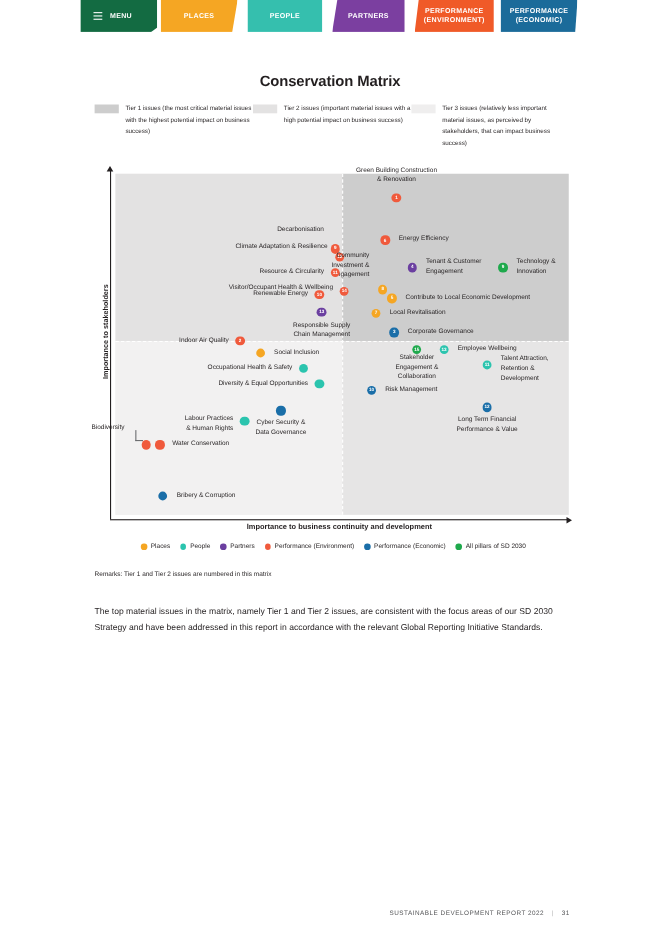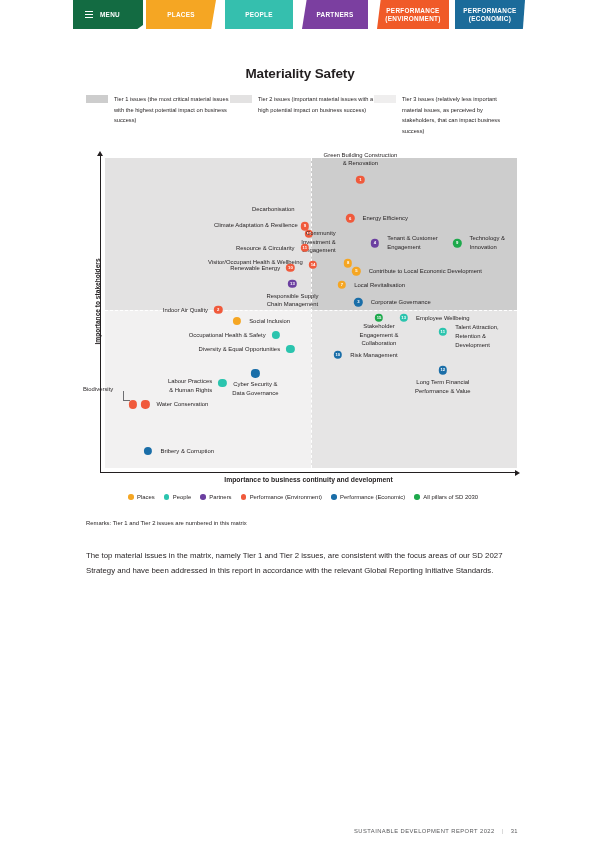--- a/index.html
+++ b/index.html
@@ -279,21 +279,21 @@
     <div class="tab" style="left: 377px; width: 72px; background: rgb(240, 90, 40); clip-path: polygon(5% 0px, 100% 0px, 100% 100%, 0px 100%);">
       <span style="white-space: pre-line;">PERFORMANCE
 (ENVIRONMENT)</span>
     </div>
     <div class="tab" style="left: 455px; width: 70px; background: rgb(27, 107, 154); clip-path: polygon(0px 0px, 100% 0px, 97% 100%, 0px 100%);">
       <span style="white-space: pre-line;">PERFORMANCE
 (ECONOMIC)</span>
     </div>
   </div>
 
-<div id="page-title">Materiality Safety</div>
+<div id="page-title">Conservation Matrix</div>
 
 <div id="tier-legend">
     <div class="tier-item">
       <span class="tier-swatch" style="background: rgb(205, 205, 205);"></span>
       <span class="tier-text">Tier 1 issues (the most critical material issues with the highest potential impact on business success)</span>
     </div>
     <div class="tier-item">
       <span class="tier-swatch" style="background: rgb(227, 226, 226);"></span>
       <span class="tier-text">Tier 2 issues (important material issues with a high potential impact on business success)</span>
     </div>
@@ -412,19 +412,19 @@
       <span>Performance (Economic)</span>
     </div>
     <div class="cat">
       <span class="cat-dot" style="background: rgb(30, 169, 76);"></span>
       <span>All pillars of SD 2030</span>
     </div>
   </div>
 
 <div id="remarks">Remarks: Tier 1 and Tier 2 issues are numbered in this matrix</div>
 
-<div id="body-copy">The top material issues in the matrix, namely Tier 1 and Tier 2 issues, are consistent with the focus areas of our SD 2027 Strategy and have been addressed in this report in accordance with the relevant Global Reporting Initiative Standards.</div>
+<div id="body-copy">The top material issues in the matrix, namely Tier 1 and Tier 2 issues, are consistent with the focus areas of our SD 2030 Strategy and have been addressed in this report in accordance with the relevant Global Reporting Initiative Standards.</div>
 
 <div id="footer">
   <span>SUSTAINABLE DEVELOPMENT REPORT 2022</span>
   <span class="sep">|</span>
   <span>31</span>
 </div>
 
 </body></html>

